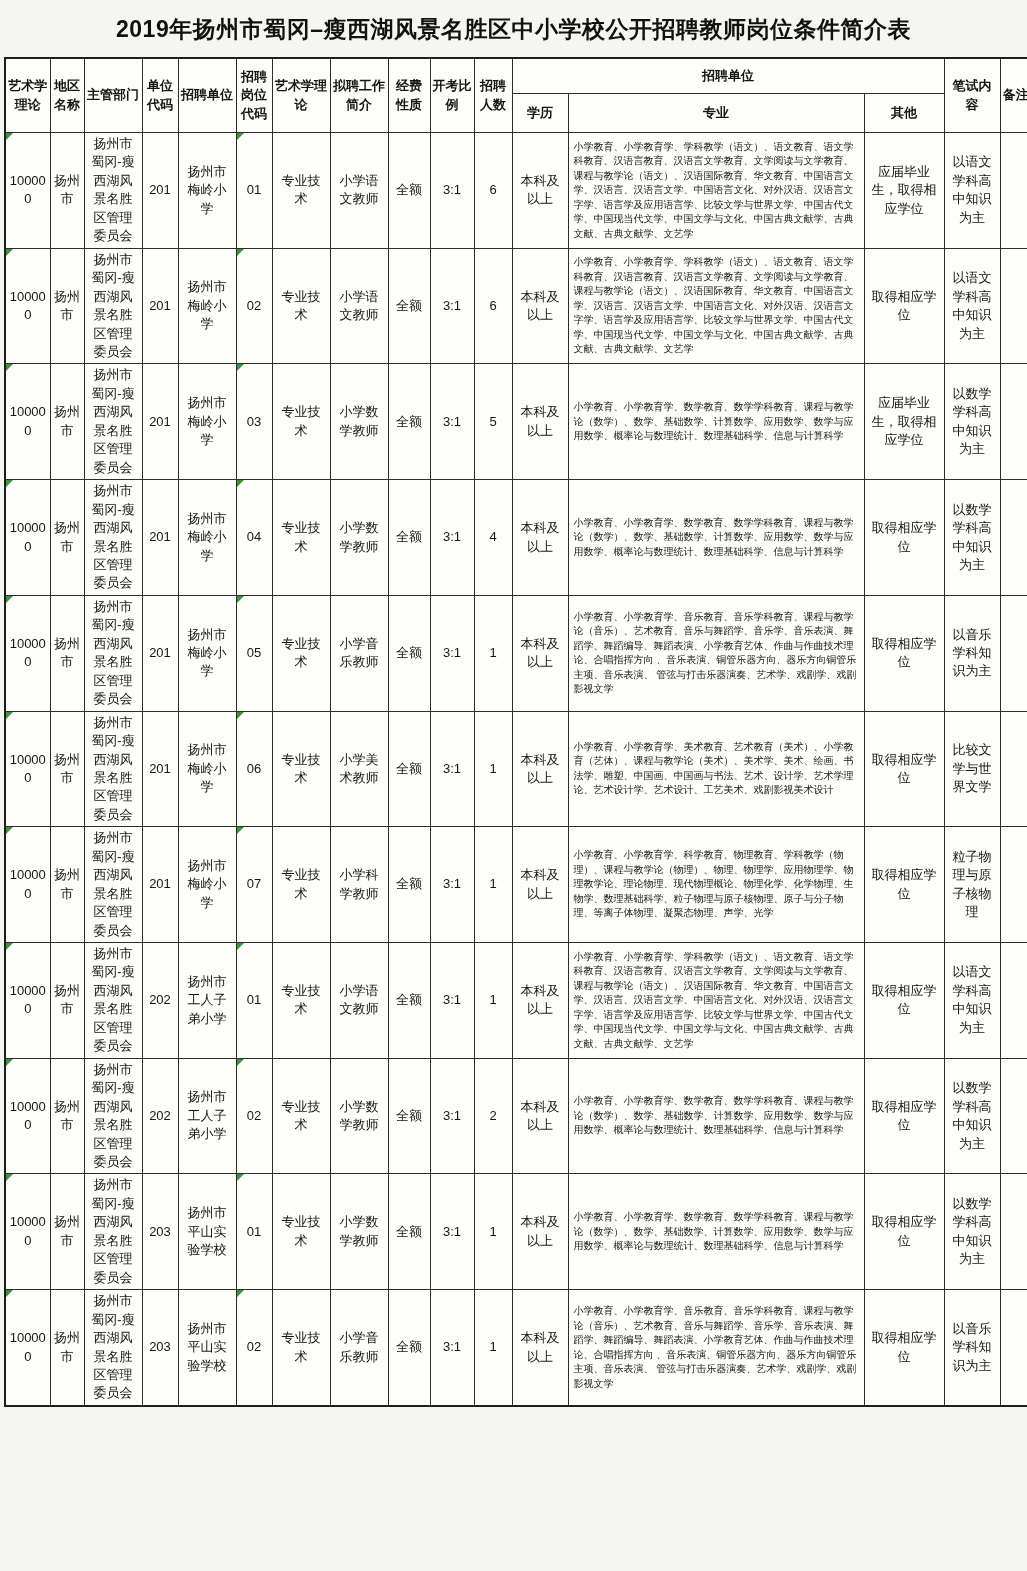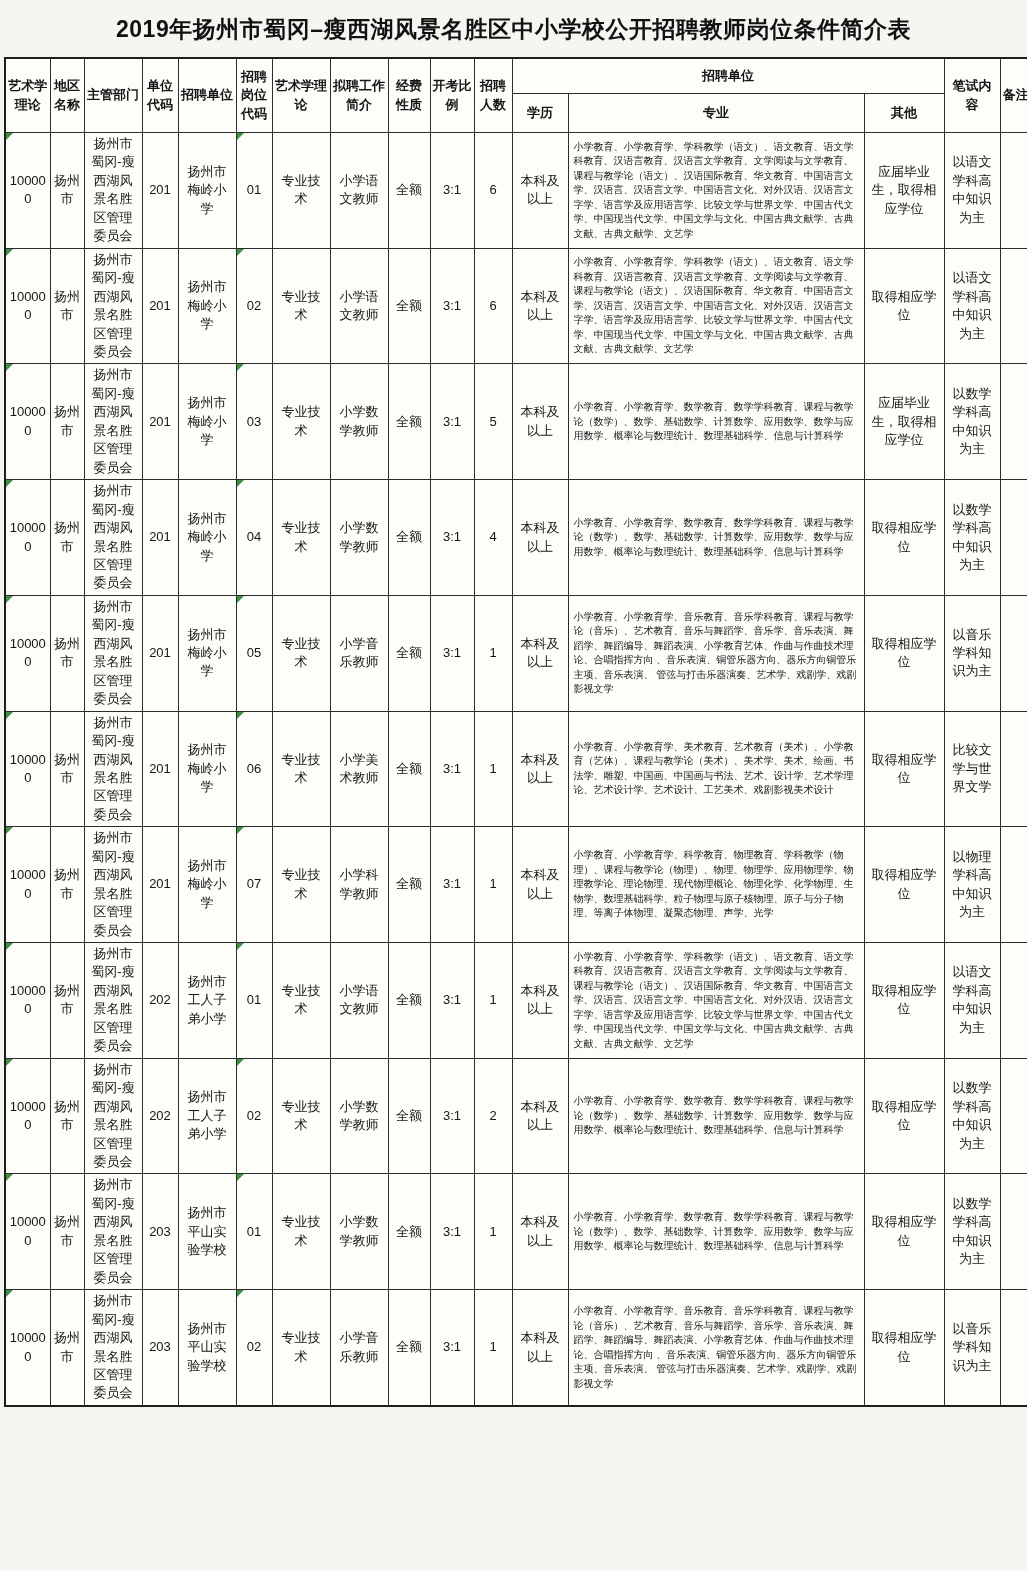--- a/index.html
+++ b/index.html
@@ -227,21 +227,21 @@
         <td>扬州市梅岭小学</td>
         <td class="flag">07</td>
         <td>专业技术</td>
         <td>小学科学教师</td>
         <td>全额</td>
         <td>3:1</td>
         <td>1</td>
         <td>本科及以上</td>
         <td class="major">小学教育、小学教育学、科学教育、物理教育、学科教学（物理）、课程与教学论（物理）、物理、物理学、应用物理学、物理教学论、理论物理、现代物理概论、物理化学、化学物理、生物学、数理基础科学、粒子物理与原子核物理、原子与分子物理、等离子体物理、凝聚态物理、声学、光学</td>
         <td>取得相应学位</td>
-        <td>以物理学科高中知识为主</td>
+        <td>粒子物理与原子核物理</td>
         <td></td>
       </tr>
 
       <tr>
         <td class="flag">100000</td>
         <td>扬州市</td>
         <td>扬州市蜀冈-瘦西湖风景名胜区管理委员会</td>
         <td>202</td>
         <td>扬州市工人子弟小学</td>
         <td class="flag">01</td>

